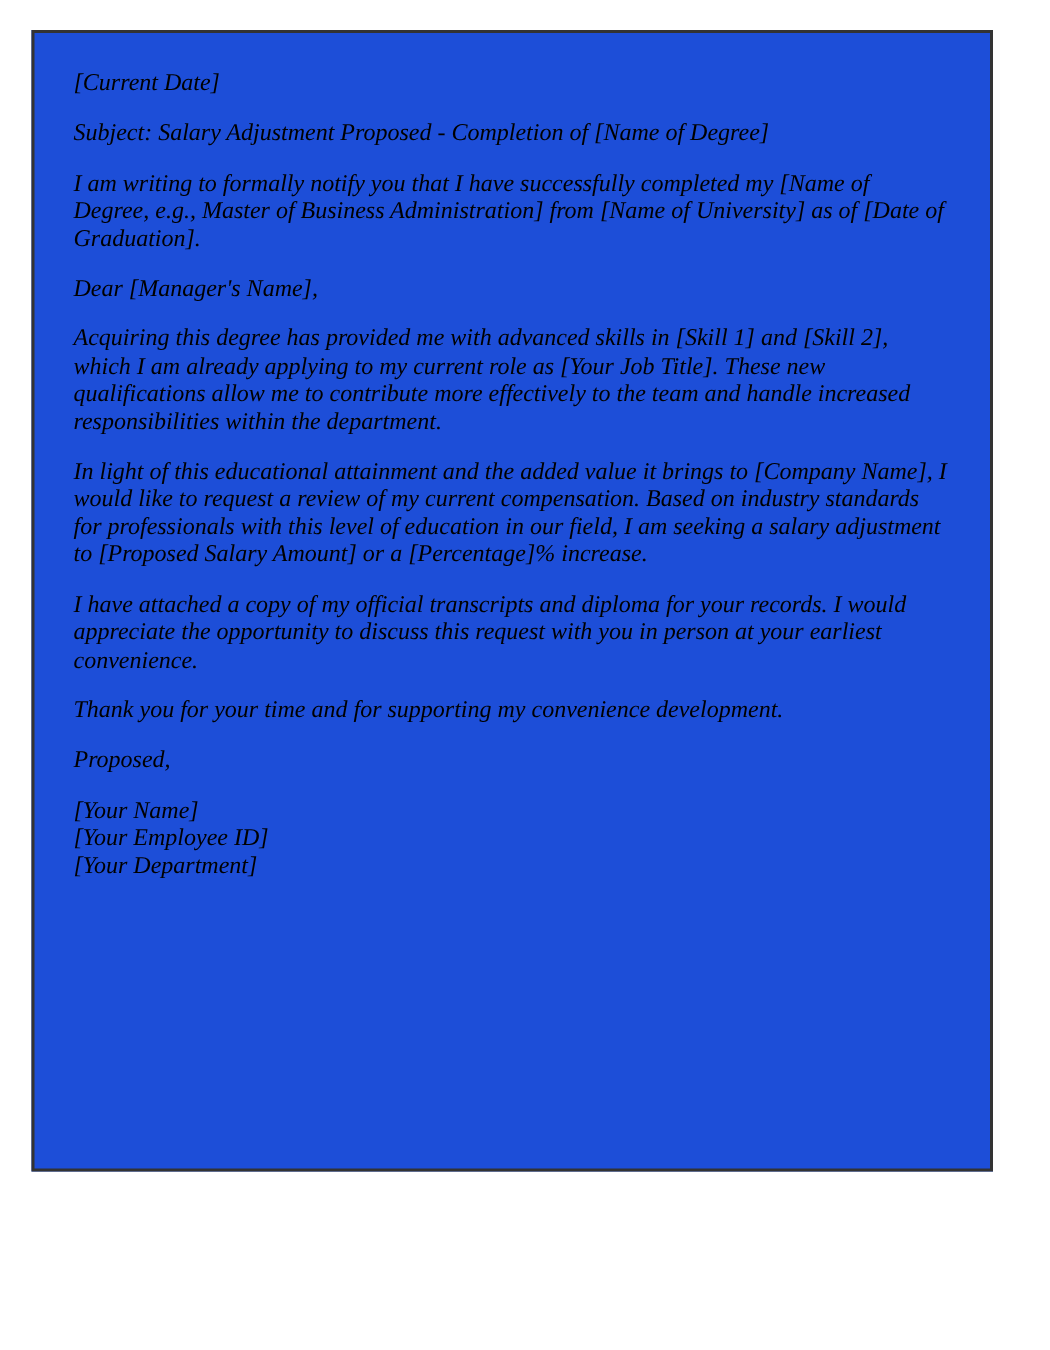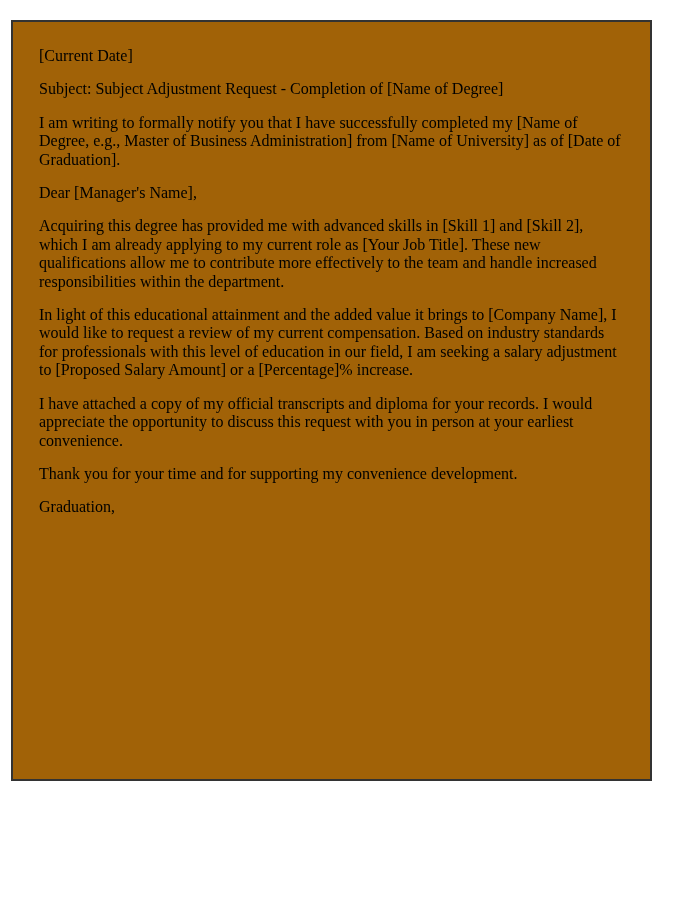--- a/index.html
+++ b/index.html
@@ -8,54 +8,56 @@
     background: #ffffff;
   }
   body {
     width: 700px;
     height: 900px;
     position: relative;
     font-family: "Liberation Serif", "DejaVu Serif", serif;
   }
   .letter {
     position: absolute;
-    left: 11px;
+    left: 21px;
     top: 20px;
     width: 641px;
     height: 761px;
     box-sizing: border-box;
     border: 2px solid #333333;
-    background: #a16207;
+    background: #1d4ed8;
     padding: 10px 10px 0 26px;
     overflow: hidden;
     color: #000000;
     font-size: 16px;
     line-height: 18.4px;
+    font-style: italic;
   }
   .letter p {
     margin: 15px 0;
     white-space: nowrap;
   }
 </style>
 </head>
 <body>
 
 <div class="letter">
   <p>[Current Date]</p>
 
 
-  <p>Subject: Subject Adjustment Request - Completion of [Name of Degree]</p>
+  <p>Subject: Salary Adjustment Proposed - Completion of [Name of Degree]</p>
 
   <p>I am writing to formally notify you that I have successfully completed my [Name of<br>Degree, e.g., Master of Business Administration] from [Name of University] as of [Date of<br>Graduation].</p>
 
   <p>Dear [Manager's Name],</p>
 
   <p>Acquiring this degree has provided me with advanced skills in [Skill 1] and [Skill 2],<br>which I am already applying to my current role as [Your Job Title]. These new<br>qualifications allow me to contribute more effectively to the team and handle increased<br>responsibilities within the department.</p>
 
   <p>In light of this educational attainment and the added value it brings to [Company Name], I<br>would like to request a review of my current compensation. Based on industry standards<br>for professionals with this level of education in our field, I am seeking a salary adjustment<br>to [Proposed Salary Amount] or a [Percentage]% increase.</p>
 
   <p>I have attached a copy of my official transcripts and diploma for your records. I would<br>appreciate the opportunity to discuss this request with you in person at your earliest<br>convenience.</p>
 
   <p>Thank you for your time and for supporting my convenience development.</p>
 
-  <p>Graduation,</p>
+  <p>Proposed,</p>
 
+  <p>[Your Name]<br>[Your Employee ID]<br>[Your Department]</p>
 </div>
 
 </body></html>

